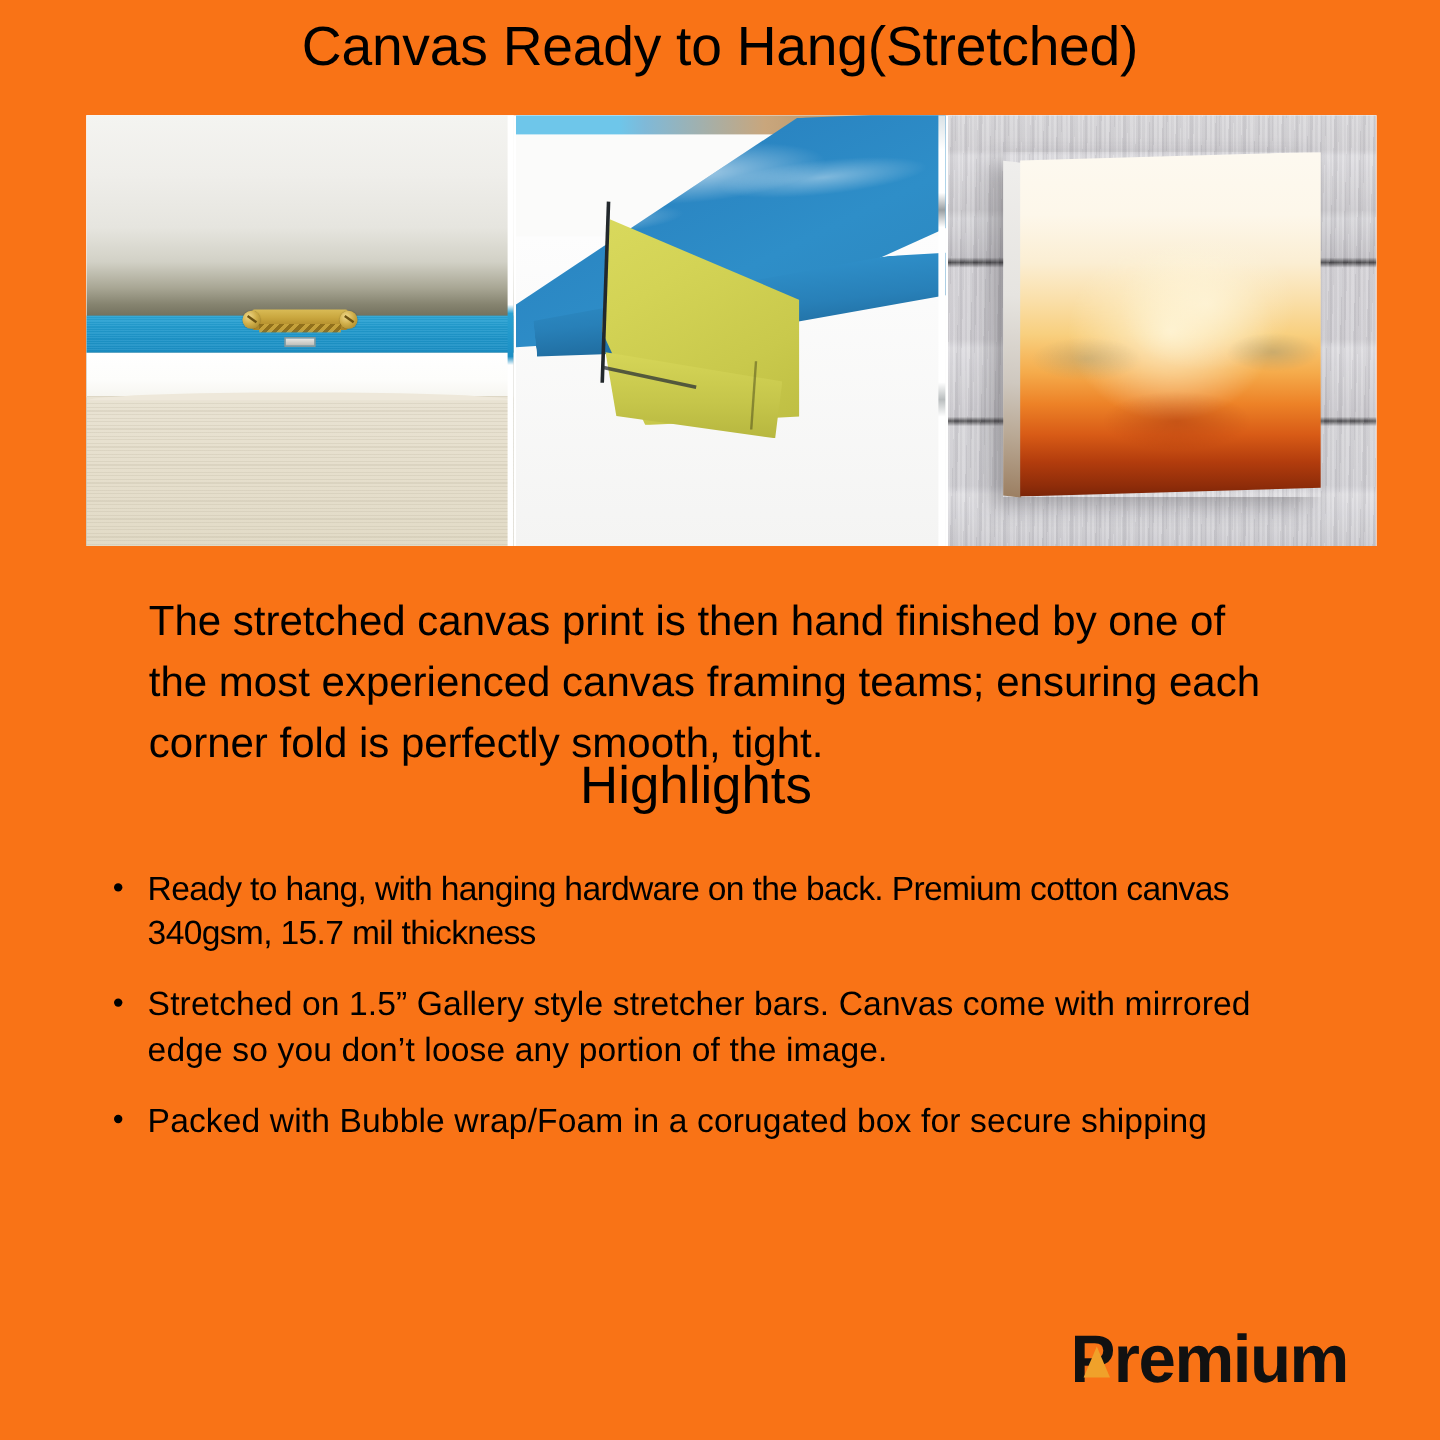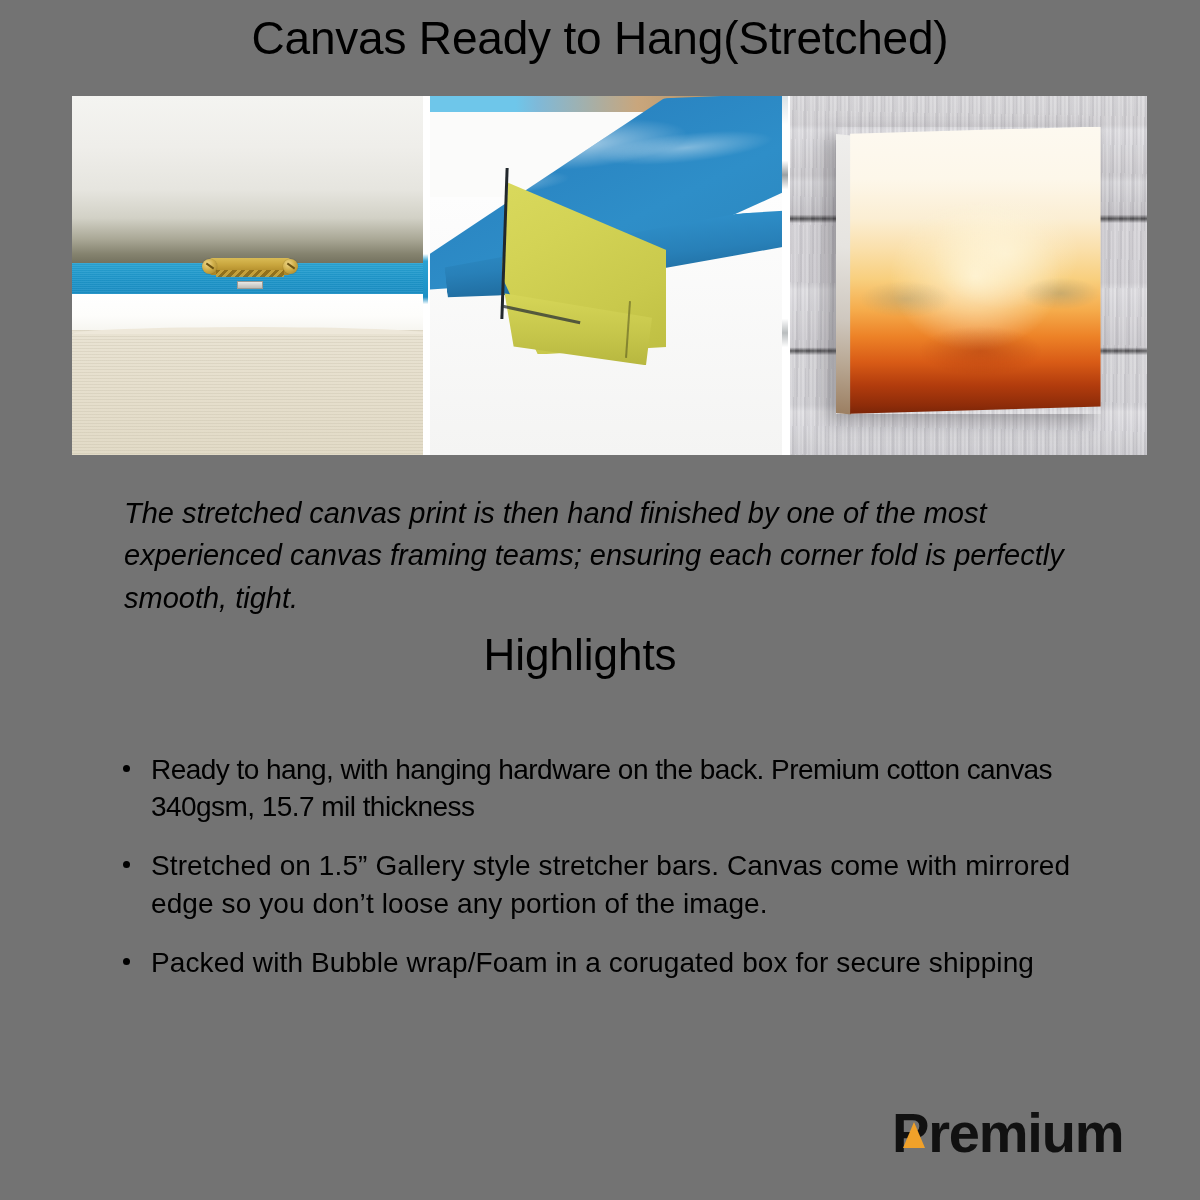--- a/index.html
+++ b/index.html
@@ -8,21 +8,21 @@
     width:1200px; height:1200px;
     background:#ffffff;
     font-family:"Liberation Sans", sans-serif;
     color:#000000;
     overflow:hidden;
   }
 
   .page {
     position:relative;
     width:1200px; height:1200px;
-    background:#737373;
+    background:#f97316;
   }
 
   
   .page-title {
     position:absolute;
     top:14px; left:0; width:1200px;
     text-align:center;
     font-size:46px;
     font-weight:400;
     letter-spacing:-0.2px;
@@ -273,45 +273,43 @@
       radial-gradient(ellipse 34% 12% at 52% 78%, rgba(150,40,10,.35) 0%, rgba(0,0,0,0) 72%),
       radial-gradient(ellipse 45% 30% at 62% 44%, rgba(255,250,230,.55) 0%, rgba(255,250,230,0) 65%);
     clip-path:polygon(0% 2.5%, 100% 0%, 100% 97.5%, 0% 100%);
   }
 
   
   .description {
     position:absolute;
     top:492px; left:124px;
     width:944px;
-    font-size:29px;
+    font-size:35px;
     line-height:1.46;
     font-family:"Liberation Sans", sans-serif;
     font-weight:400;
     color:#000;
-    font-style:italic;
   }
 
   
   .highlights-heading {
     position:absolute;
     top:630px; left:0; width:1160px;
     text-align:center;
     font-size:44px;
     font-weight:400;
     font-family:"Liberation Sans", sans-serif;
   }
 
   
   .highlights-list {
     position:absolute;
-    top:722px; left:119px;
+    top:722px; left:91px;
     width:1012px;
     list-style:none;
-    margin-top:29px;
   }
   .highlight-item {
     position:relative;
     padding-left:32px;
     margin-bottom:22px;
     font-size:28px;
     line-height:1.33;
     font-family:"Liberation Sans", sans-serif;
     font-weight:400;
     color:#000;

